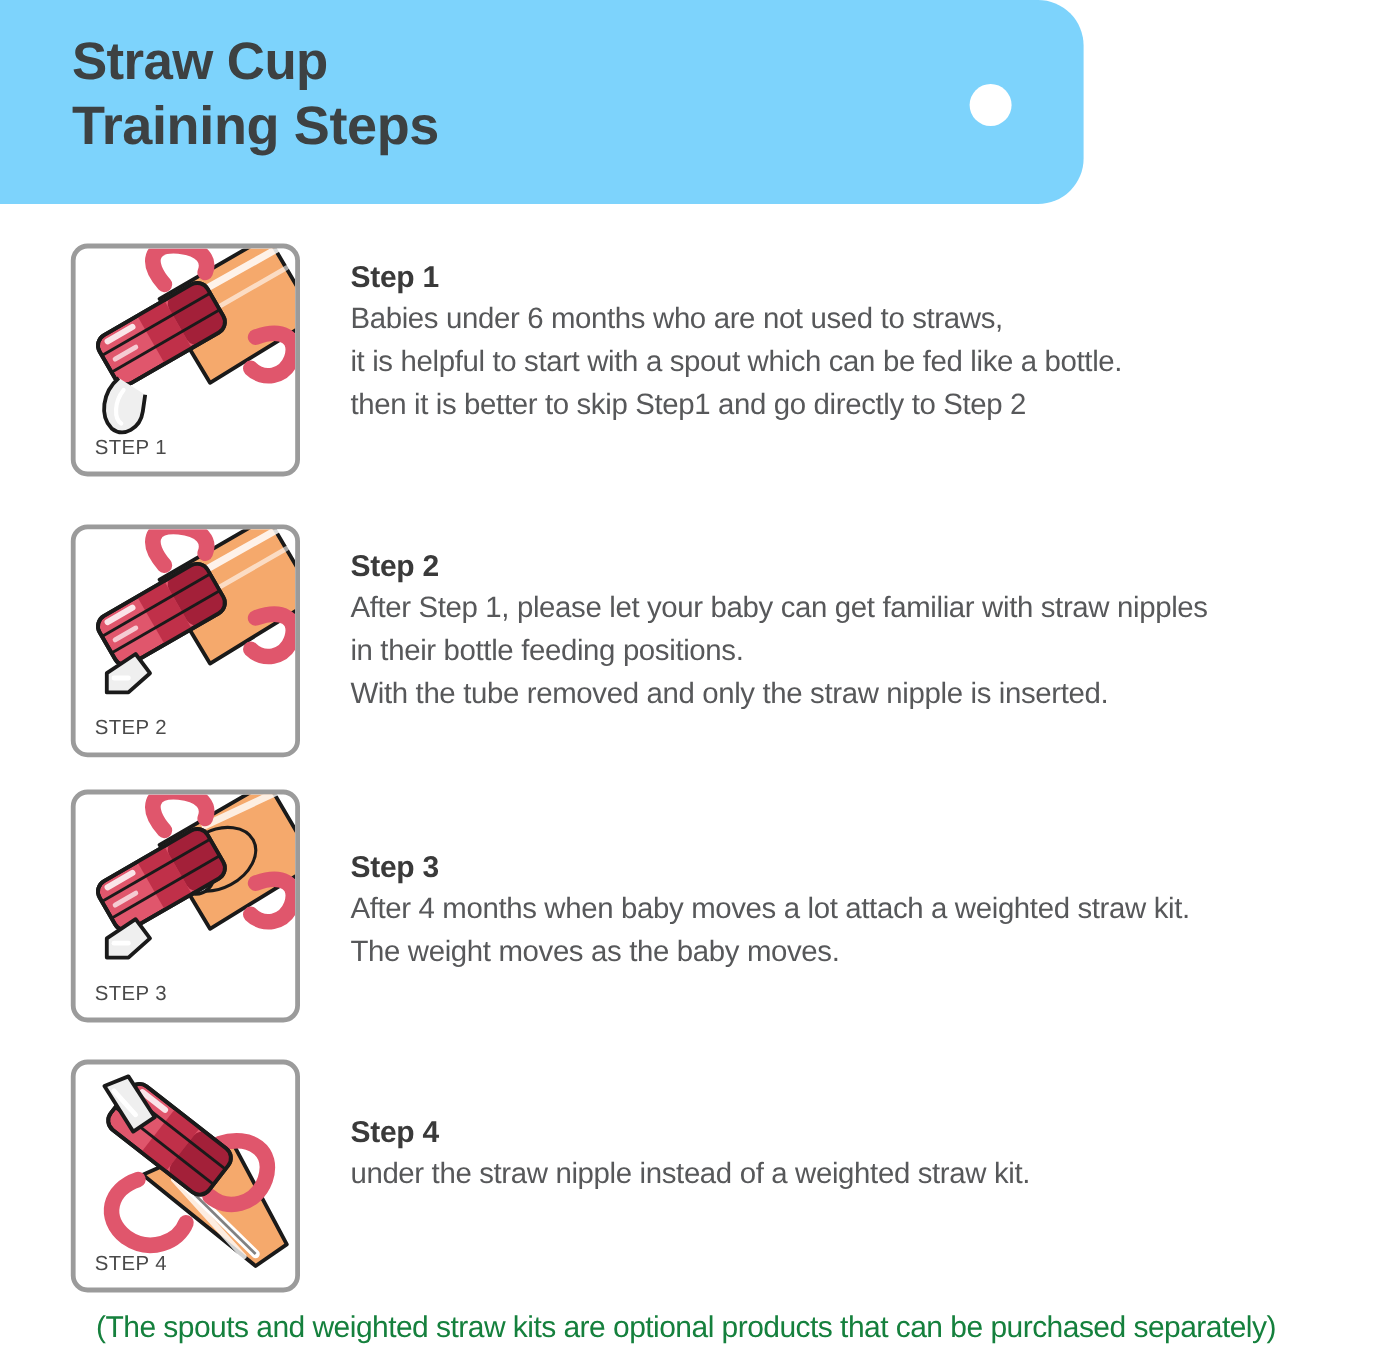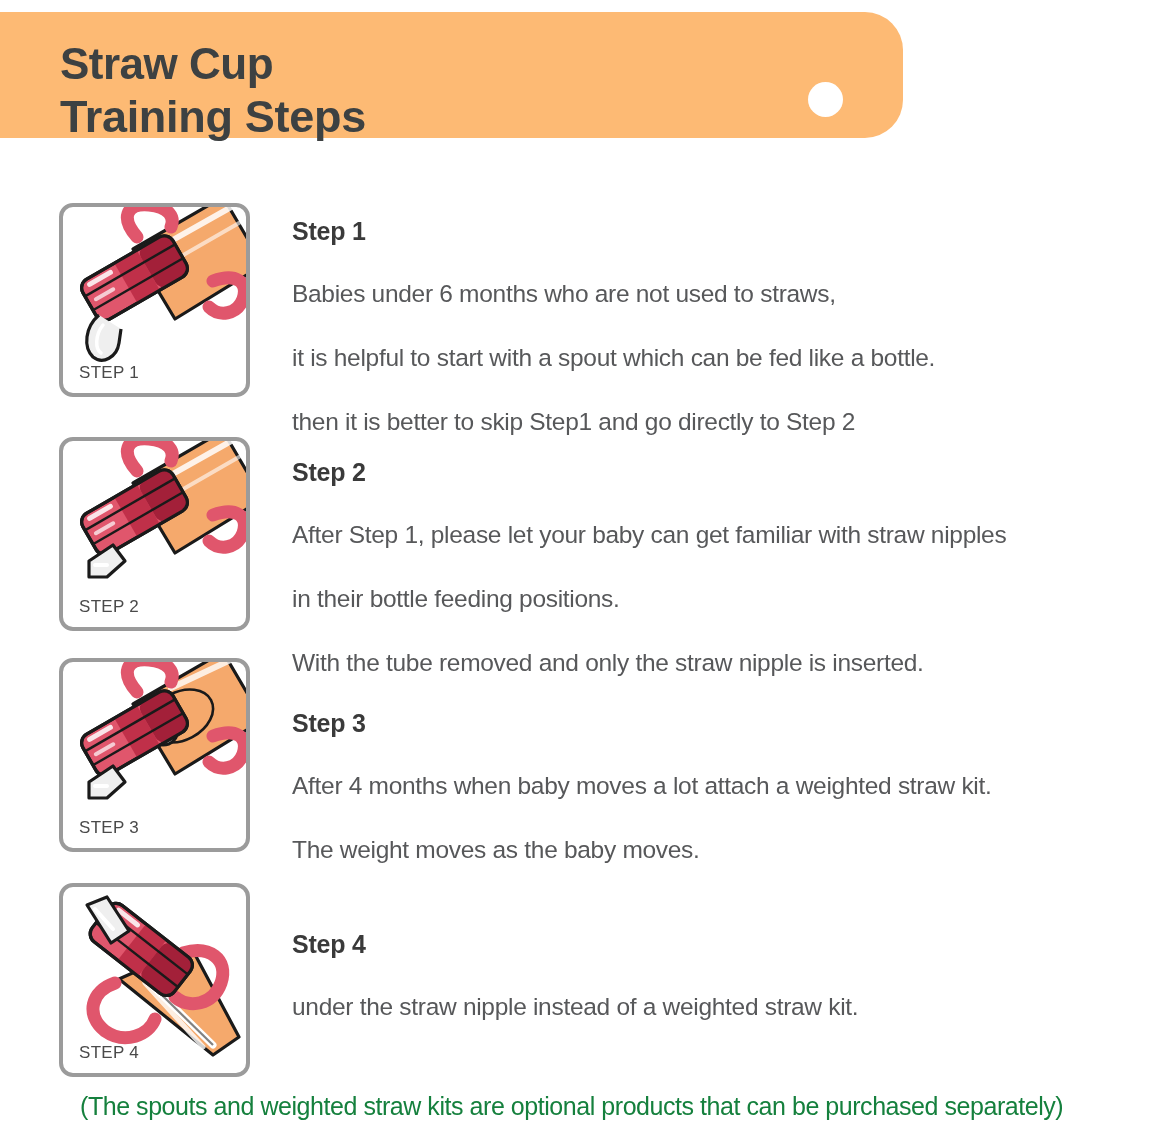--- a/index.html
+++ b/index.html
@@ -8,23 +8,23 @@
     height: 1136px;
     background: #ffffff;
     font-family: "Liberation Sans", "DejaVu Sans", sans-serif;
     overflow: hidden;
   }
   .page { position: relative; width: 1166px; height: 1136px; background:#fff; }
 
   
   .banner {
     position: absolute;
-    left: 0; top: 12px;
-    width: 903px; height: 126px;
-    background: #fdba74;
+    left: 0; top: 0;
+    width: 903px; height: 170px;
+    background: #7dd3fc;
     border-top-right-radius: 38px;
     border-bottom-right-radius: 38px;
   }
   .banner-title-wrap {
     position: absolute;
     left: 60px; top: 26px;
   }
   .title-main {
     font-size: 44px;
     font-weight: bold;
@@ -82,21 +82,20 @@
     letter-spacing: -0.2px;
     white-space: nowrap;
   }
   .step-line {
     font-size: 24.5px;
     font-weight: 400;
     color: #57585a;
     line-height: 36px;
     letter-spacing: -0.3px;
     white-space: nowrap;
-    margin-top: 28px;
   }
 
   
   .footnote {
     position: absolute;
     left: 59px; top: 1092px;
     font-size: 25px;
     color: #15803d;
     letter-spacing: -0.45px;
     white-space: nowrap;

